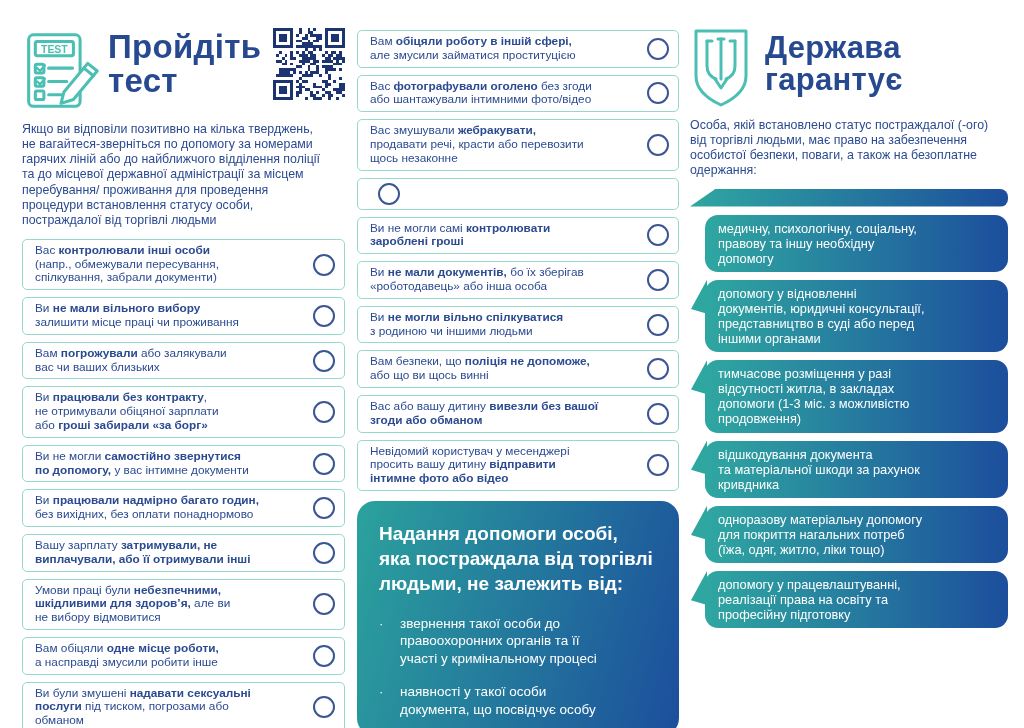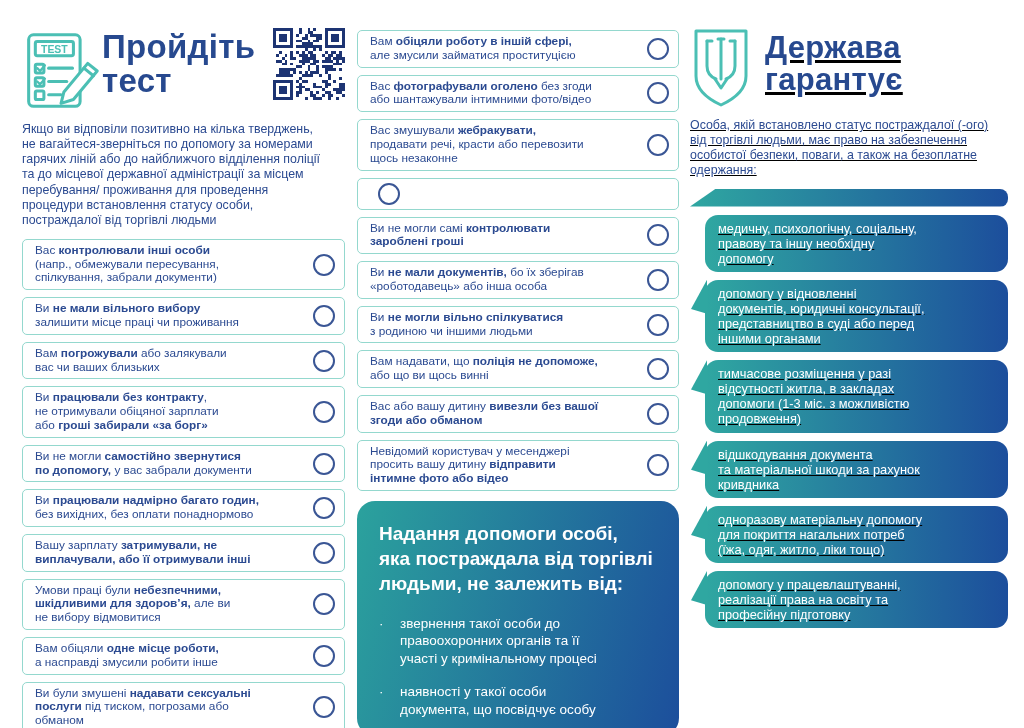--- a/index.html
+++ b/index.html
@@ -4,24 +4,24 @@
 <style>
   html,body{margin:0;padding:0;}
   body{
     width:1024px;height:728px;overflow:hidden;background:#ffffff;
     font-family:"Liberation Sans",sans-serif;
     position:relative;
   }
   .col{position:absolute;top:28px;}
   .col-left{left:22px;width:323px;}
   .col-mid{left:357px;top:30px;width:322px;}
-  .col-right{left:690px;width:318px;text-decoration:underline;}
+  .col-right{left:690px;width:318px;}
 
   
-  .hdr{display:flex;align-items:flex-start;gap:0;}
+  .hdr{display:flex;align-items:flex-start;gap:6px;}
   .hdr-right{display:flex;align-items:flex-start;gap:13px;}
   .page-title{
     color:#27498f;font-weight:bold;font-size:33px;line-height:1.04;
     white-space:pre-line;letter-spacing:.3px;margin-top:2px;flex:1;
   }
   .page-title.right{font-size:31px;margin-top:4px;}
 
   
   .intro{
     margin-top:8px;color:#2b4a91;font-size:12.4px;line-height:1.22;
@@ -423,21 +423,21 @@
         <span class="check-circle"></span>
       </div>
       <div class="check-item">
         <div class="check-text"><span>Ви </span><b>працювали без контракту</b><span>,
 не отримували обіцяної зарплати
 або </span><b>гроші забирали «за борг»</b></div>
         <span class="check-circle"></span>
       </div>
       <div class="check-item">
         <div class="check-text"><span>Ви не могли </span><b>самостійно звернутися
-по допомогу,</b><span> у вас забрали документи</span></div>
+по допомогу,</b><span> у вас інтимне документи</span></div>
         <span class="check-circle"></span>
       </div>
       <div class="check-item">
         <div class="check-text"><span>Ви </span><b>працювали надмірно багато годин,</b><span>
 без вихідних, без оплати понаднормово</span></div>
         <span class="check-circle"></span>
       </div>
       <div class="check-item">
         <div class="check-text"><span>Вашу зарплату </span><b>затримували, не
 виплачували, або її отримували інші</b></div>
@@ -493,21 +493,21 @@
         <div class="check-text"><span>Ви </span><b>не мали документів,</b><span> бо їх зберігав
 «роботодавець» або інша особа</span></div>
         <span class="check-circle"></span>
       </div>
       <div class="check-item">
         <div class="check-text"><span>Ви </span><b>не могли вільно спілкуватися</b><span>
 з родиною чи іншими людьми</span></div>
         <span class="check-circle"></span>
       </div>
       <div class="check-item">
-        <div class="check-text"><span>Вам надавати, що </span><b>поліція не допоможе,</b><span>
+        <div class="check-text"><span>Вам безпеки, що </span><b>поліція не допоможе,</b><span>
 або що ви щось винні</span></div>
         <span class="check-circle"></span>
       </div>
       <div class="check-item">
         <div class="check-text"><span>Вас або вашу дитину </span><b>вивезли без вашої
 згоди або обманом</b></div>
         <span class="check-circle"></span>
       </div>
       <div class="check-item">
         <div class="check-text"><span>Невідомий користувач у месенджері

